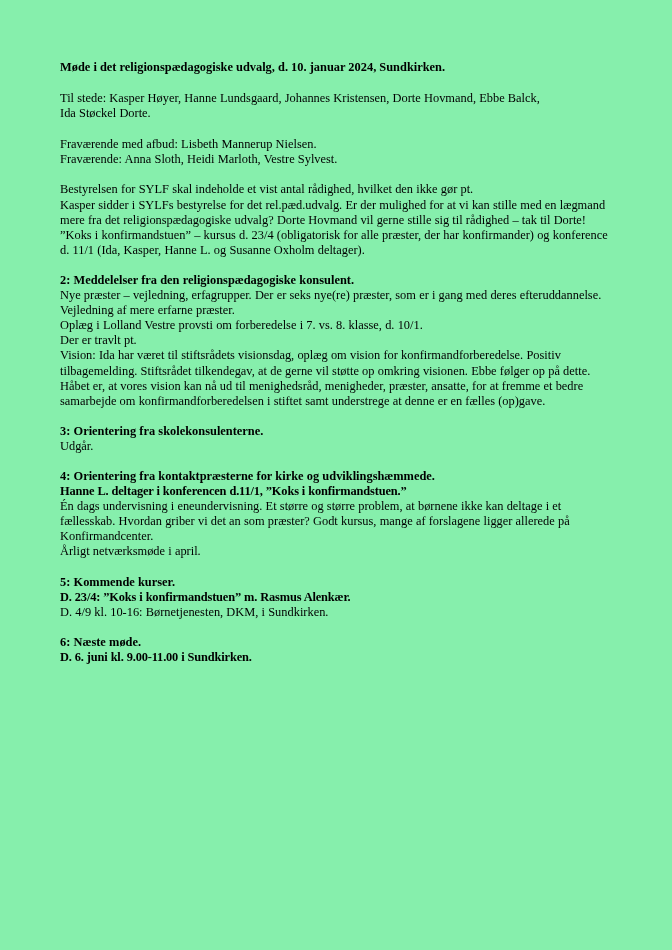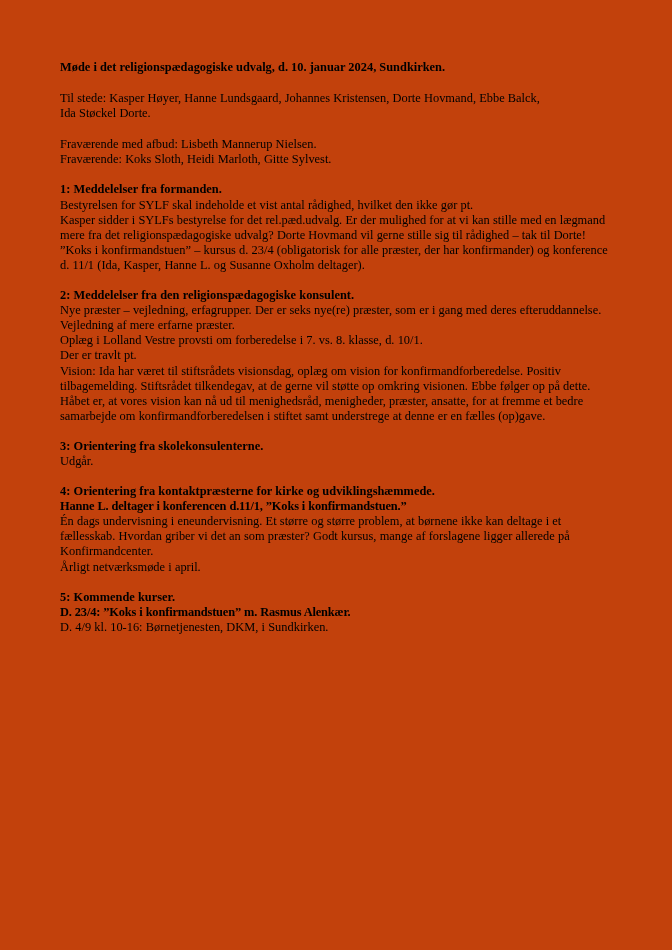--- a/index.html
+++ b/index.html
@@ -12,21 +12,21 @@
     width: 672px;
     height: 950px;
     font-family: "Liberation Serif", "DejaVu Serif", serif;
     color: #000000;
     -webkit-font-smoothing: antialiased;
   }
   .page {
     position: relative;
     width: 672px;
     height: 950px;
-    background: #c2410c;
+    background: #86efac;
     box-sizing: border-box;
     padding: 60px 64px 0 60px;
   }
   .doc {
     width: 548px;
   }
   
   .para {
     margin: 0 0 15px 0;
     font-size: 12.4px;
@@ -73,25 +73,24 @@
 
     <p class="title">Møde i det religionspædagogiske udvalg, d. 10. januar 2024, Sundkirken.</p>
 
     <p class="para lines">
       <span class="line">Til stede: Kasper Høyer, Hanne Lundsgaard, Johannes Kristensen, Dorte Hovmand, Ebbe Balck,</span>
       <span class="line">Ida Støckel Dorte.</span>
     </p>
 
     <p class="para lines">
       <span class="line">Fraværende med afbud: Lisbeth Mannerup Nielsen.</span>
-      <span class="line">Fraværende: Koks Sloth, Heidi Marloth, Gitte Sylvest.</span>
+      <span class="line">Fraværende: Anna Sloth, Heidi Marloth, Vestre Sylvest.</span>
     </p>
 
     <p class="para">
-      <span class="heading">1: Meddelelser fra formanden.</span>
       <span class="line">Bestyrelsen for SYLF skal indeholde et vist antal rådighed, hvilket den ikke gør pt.</span>
       <span class="flow">Kasper sidder i SYLFs bestyrelse for det rel.pæd.udvalg. Er der mulighed for at vi kan stille med en lægmand mere fra det religionspædagogiske udvalg? Dorte Hovmand vil gerne stille sig til rådighed – tak til Dorte!</span>
       <span class="flow">”Koks i konfirmandstuen” – kursus d. 23/4 (obligatorisk for alle præster, der har konfirmander) og konference d. 11/1 (Ida, Kasper, Hanne L. og Susanne Oxholm deltager).</span>
     </p>
 
     <p class="para">
       <span class="heading">2: Meddelelser fra den religionspædagogiske konsulent.</span>
       <span class="flow">Nye præster – vejledning, erfagrupper. Der er seks nye(re) præster, som er i gang med deres efteruddannelse.</span>
       <span class="line">Vejledning af mere erfarne præster.</span>
       <span class="line">Oplæg i Lolland Vestre provsti om forberedelse i 7. vs. 8. klasse, d. 10/1.</span>
@@ -110,15 +109,19 @@
       <span class="flow">Én dags undervisning i eneundervisning. Et større og større problem, at børnene ikke kan deltage i et fællesskab. Hvordan griber vi det an som præster? Godt kursus, mange af forslagene ligger allerede på Konfirmandcenter.</span>
       <span class="line">Årligt netværksmøde i april.</span>
     </p>
 
     <p class="para">
       <span class="heading">5: Kommende kurser.</span>
       <span class="line cond">D. 23/4: ”Koks i konfirmandstuen” m. Rasmus Alenkær.</span>
       <span class="line">D. 4/9 kl. 10-16: Børnetjenesten, DKM, i Sundkirken.</span>
     </p>
 
+    <p class="para">
+      <span class="heading">6: Næste møde.</span>
+      <span class="line cond">D. 6. juni kl. 9.00-11.00 i Sundkirken.</span>
+    </p>
 
   </div>
 </div>
 
 </body></html>

